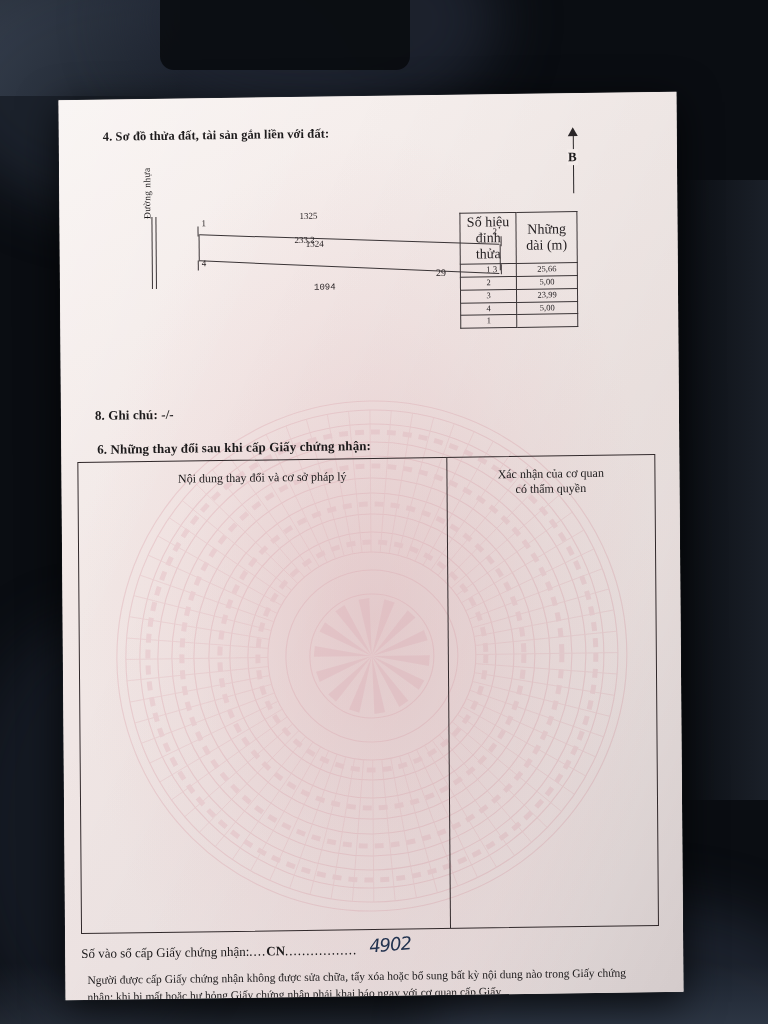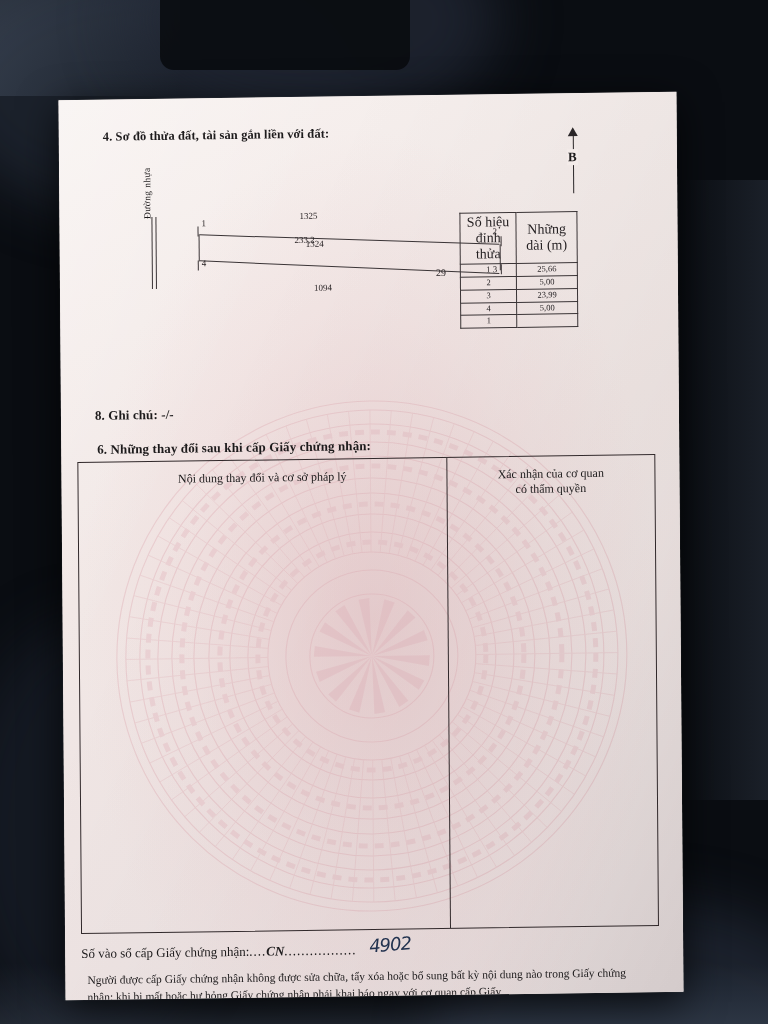--- a/index.html
+++ b/index.html
@@ -209,21 +209,20 @@
     font-size: 12px;
     line-height: 1.25;
     color: #1d1b1c;
   }
 
   
   #footer-line { position: absolute; left: 16px; top: 846px; width: 578px; font-size: 13px; }
   #so-vao-so { position: relative; display: inline-block; }
   #cn-code {
     font-family: "Liberation Serif", serif;
-    font-style: italic;
     font-weight: bold;
   }
   #handwriting {
     position: absolute;
     left: 304px;
     top: 838px;
     font-family: "DejaVu Sans", sans-serif;
     font-style: italic;
     font-size: 18px;
     color: #22324f;
@@ -403,21 +402,21 @@
         <div class="tick" style="left:311px; top:52px; height:10px;"></div>
 
         <div class="pt-label" style="left:12px;  top:2px;">1</div>
         <div class="pt-label" style="left:303px; top:14px;">2</div>
         <div class="pt-label" style="left:303px; top:52px;">3</div>
         <div class="pt-label" style="left:12px;  top:42px;">4</div>
 
         <div class="num-label" style="left:110px; top:-4px;">1325</div>
         <div class="num-label" style="left:105px; top:24px;margin-left:11px;">1324</div>
         <div class="num-label" style="left:105px; top:20px;">233,2</div>
-        <div class="num-label" style="left:124px; top:68px;">1094</div>
+        <div class="num-label" style="left:124px; top:68px;font-family:Liberation Mono, monospace;">1094</div>
       </div>
 
       <div class="num-label" id="label-29">29</div>
 
       <table id="edge-table">
         <thead>
           <tr>
             <th>Số hiệu đỉnh thửa</th>
             <th>Những dài (m)</th>
           </tr>

